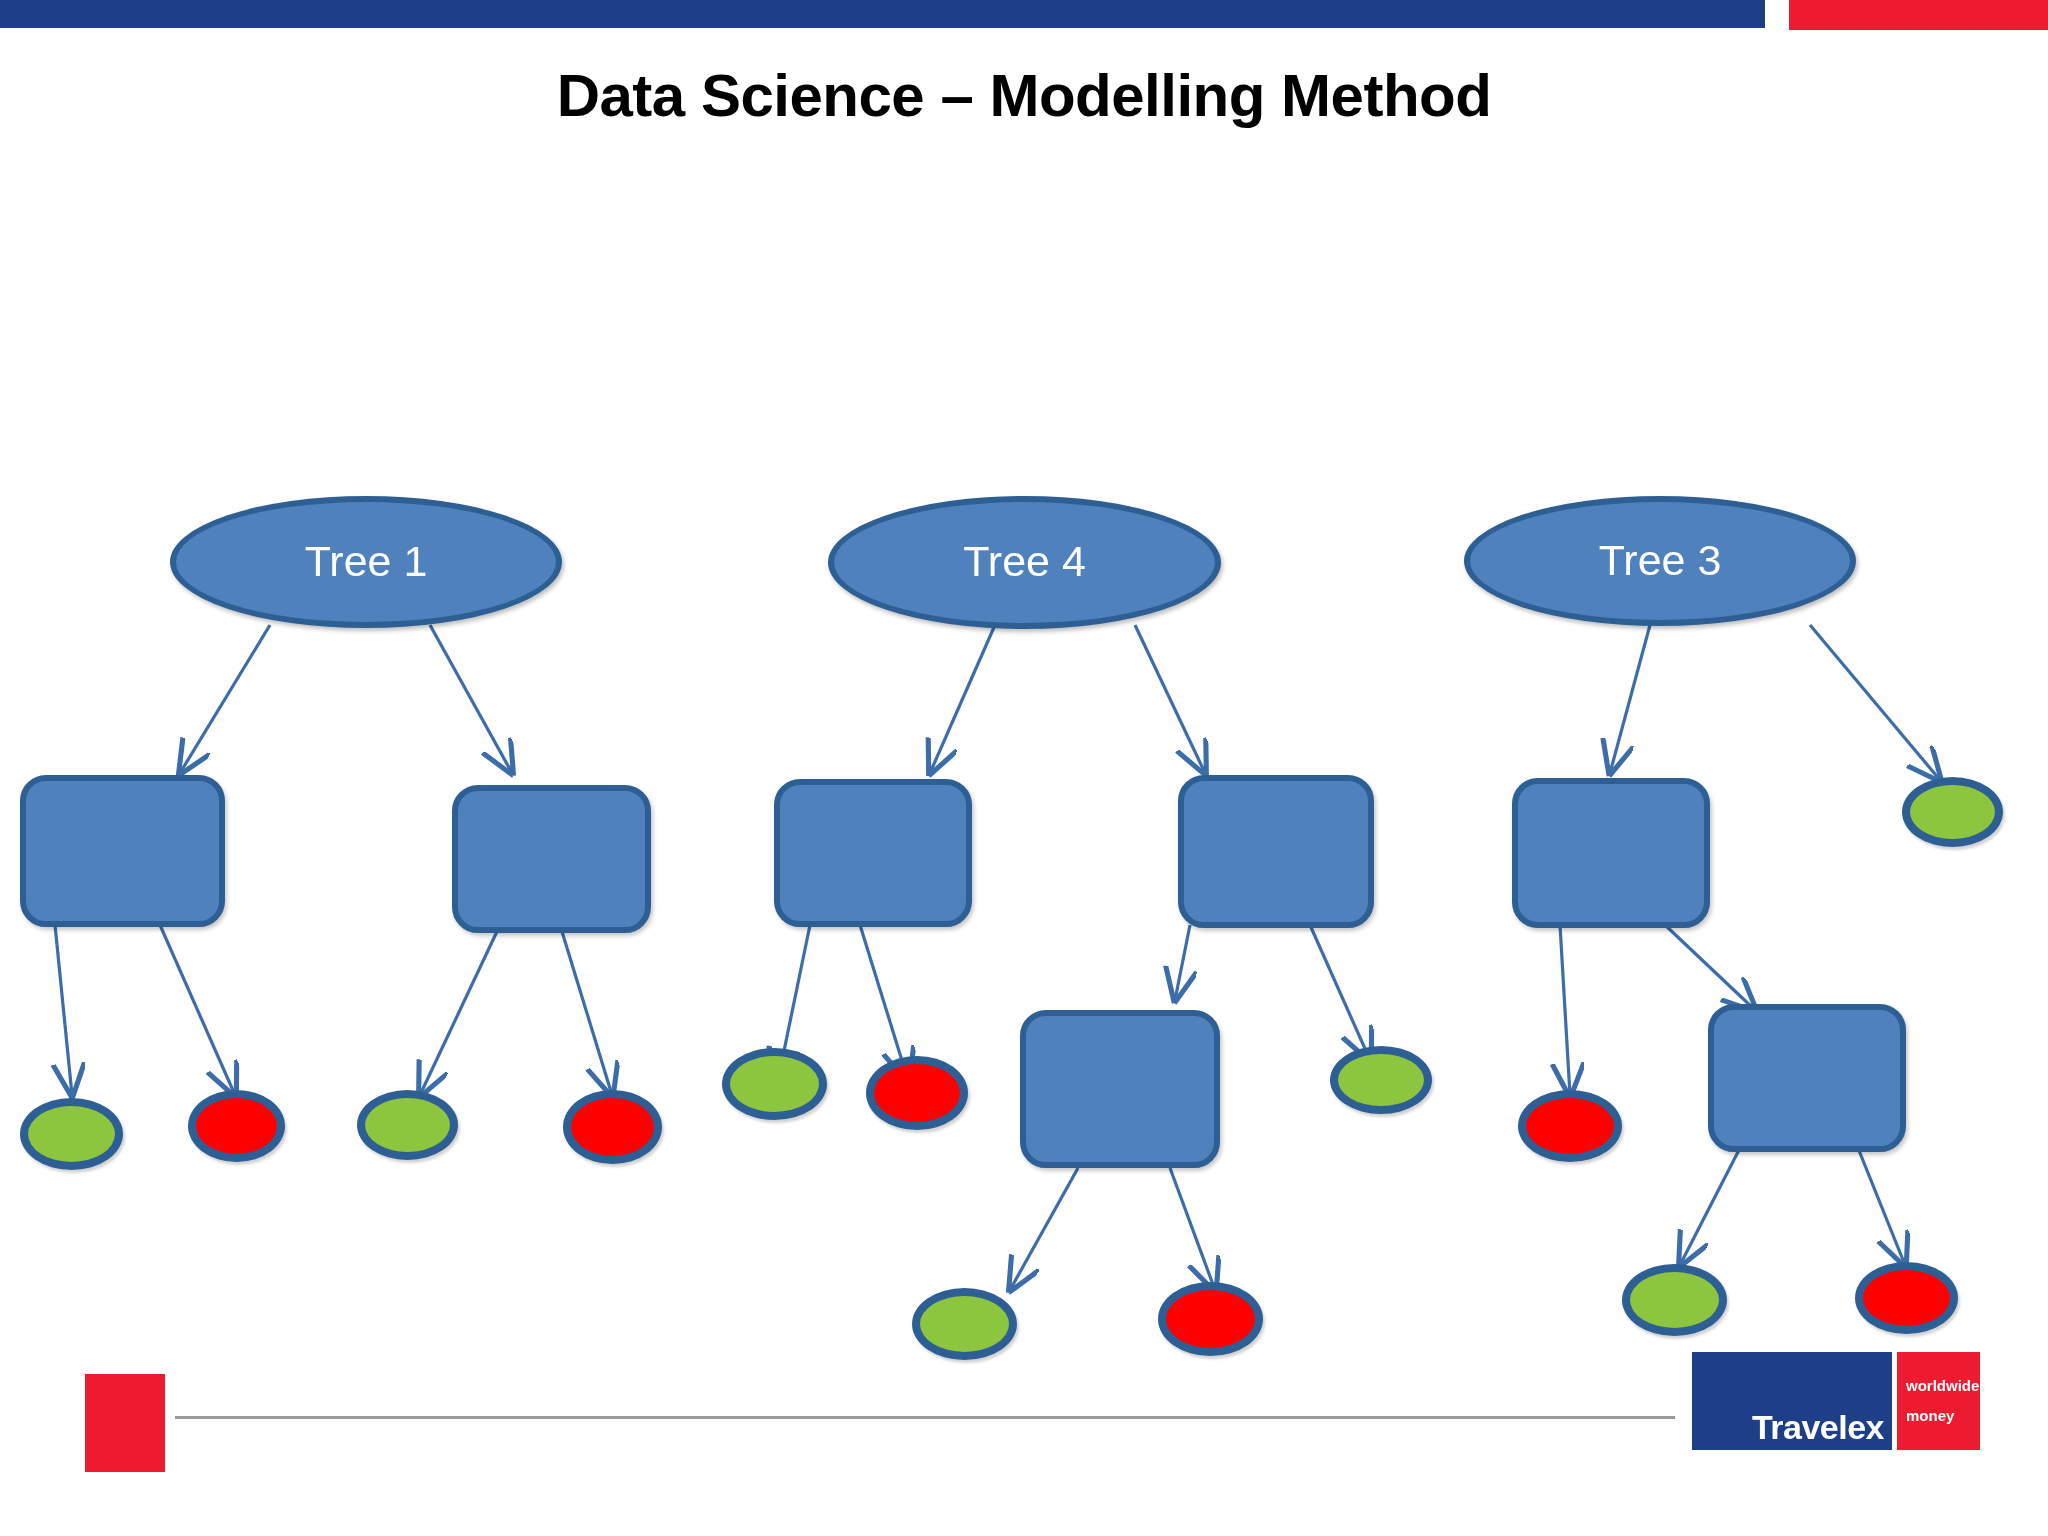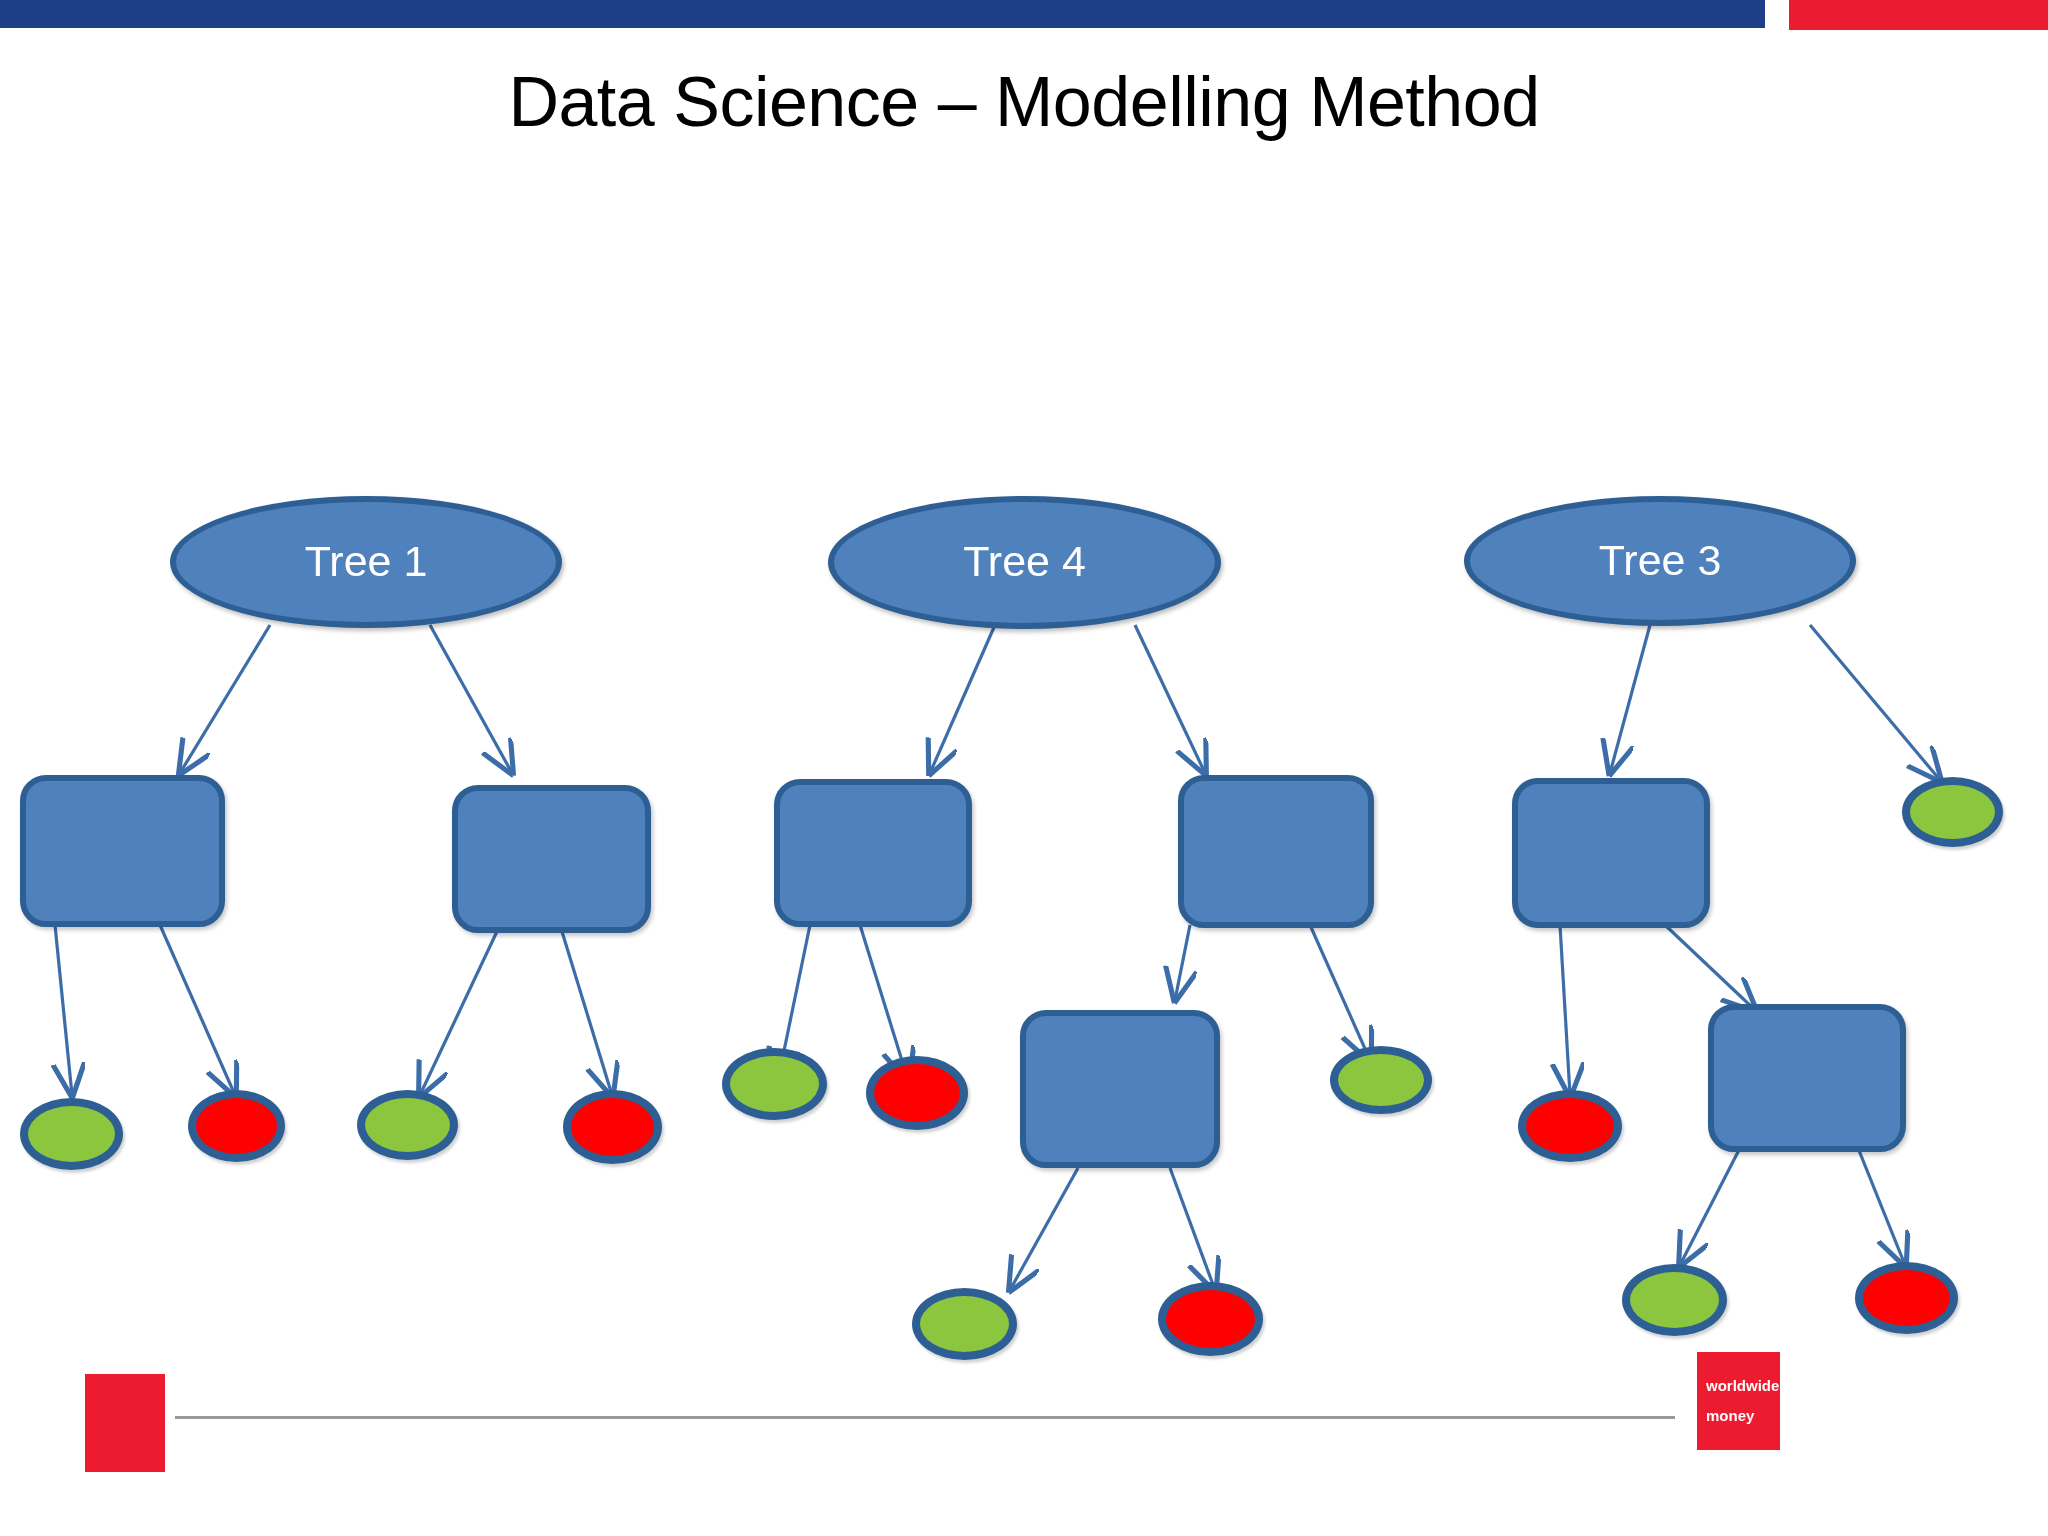--- a/index.html
+++ b/index.html
@@ -37,22 +37,22 @@
   #title-block {
     position: absolute;
     left: 0;
     top: 58px;
     width: 2048px;
     text-align: center;
     color: #000000;
     line-height: 1.28;
   }
   #title-block .title-line {
-    font-size: 70px;
-    font-weight: 400;
+    font-size: 60px;
+    font-weight: 700;
     letter-spacing: -0.5px;
     display: block;
   }
 
   
   #diagram {
     position: absolute;
     left: 0;
     top: 0;
     width: 2048px;
@@ -248,17 +248,20 @@
   <div class="node node-leaf leaf-green" style="left:1902px; top:777px; width:101px; height:70px;"></div>
   <div class="node node-leaf leaf-red" style="left:1518px; top:1090px; width:104px; height:72px;"></div>
   <div class="node node-leaf leaf-green" style="left:1622px; top:1264px; width:105px; height:72px;"></div>
   <div class="node node-leaf leaf-red" style="left:1855px; top:1262px; width:103px; height:72px;"></div>
 </div>
 
 <div id="footer-red-block"></div>
 <div id="footer-rule"></div>
 
 <div id="logo">
+  <div id="logo-blue">
+    <span class="logo-word">Travelex</span>
+  </div>
   <div id="logo-red">
     <span class="logo-sub">worldwide</span>
     <span class="logo-sub">money</span>
   </div>
 </div>
 
 </body></html>

